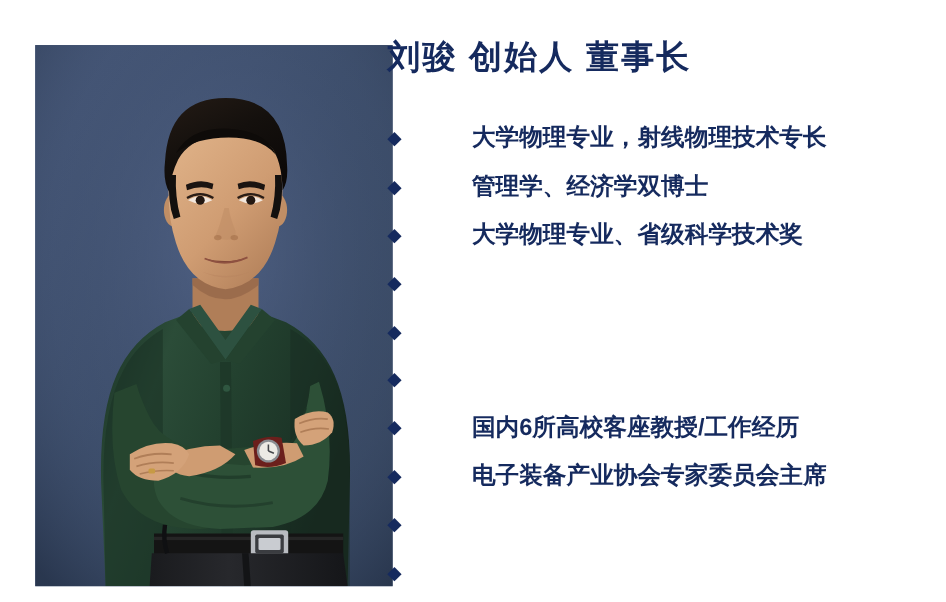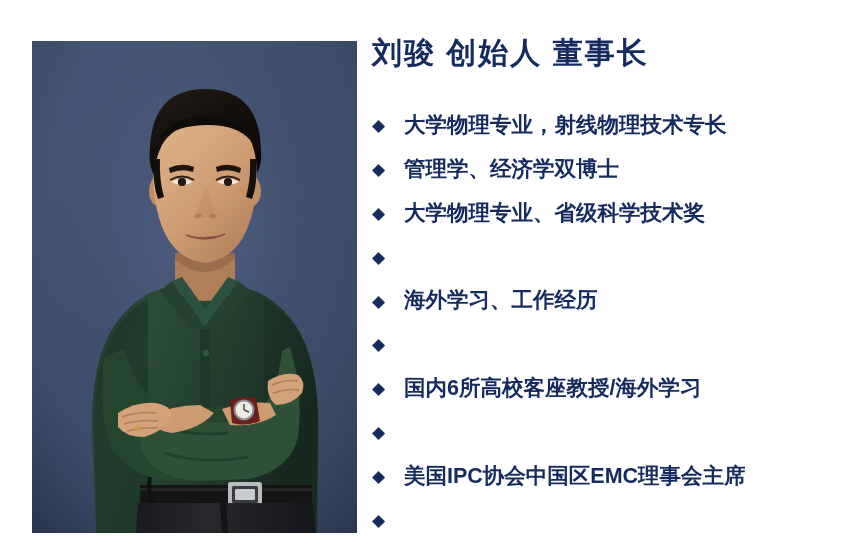--- a/index.html
+++ b/index.html
@@ -26,21 +26,21 @@
     width: 325px;
     height: 492px;
     overflow: hidden;
     background: #3f5070;
   }
   #photo svg { display: block; width: 100%; height: 100%; }
 
   
   #text-col {
     position: absolute;
-    left: 372px;
+    left: 352px;
     top: 0;
     width: 470px;
     height: 547px;
   }
   #title {
     position: absolute;
     left: 0px;
     top: 38px;
     font-size: 30px;
     font-weight: bold;
@@ -72,20 +72,21 @@
     color: #152a5e;
     line-height: 1;
   }
   .bullet-text {
     flex: 0 0 auto;
     font-size: 21.5px;
     font-weight: bold;
     color: #152a5e;
     line-height: 1;
     letter-spacing: 0px;
+    margin-left: 45px;
   }
 </style>
 </head>
 <body>
 
 <div id="page">
 
   <div id="photo">
     <svg viewBox="0 0 325 492" preserveAspectRatio="xMidYMid slice">
       <defs>
@@ -241,35 +242,34 @@
       </li>
       <li>
         <span class="bullet-mark">◆</span>
         <span class="bullet-text">大学物理专业、省级科学技术奖</span>
       </li>
       <li>
         <span class="bullet-mark">◆</span>
       </li>
       <li>
         <span class="bullet-mark">◆</span>
-        <span class="bullet-text">海外学习、工作经历</span>
-      </li>
-      <li>
-        <span class="bullet-mark">◆</span>
-      </li>
-      <li>
-        <span class="bullet-mark">◆</span>
-        <span class="bullet-text">国内6所高校客座教授/海外学习</span>
-      </li>
-      <li>
-        <span class="bullet-mark">◆</span>
-      </li>
-      <li>
-        <span class="bullet-mark">◆</span>
-        <span class="bullet-text">美国IPC协会中国区EMC理事会主席</span>
+      </li>
+      <li>
+        <span class="bullet-mark">◆</span>
+      </li>
+      <li>
+        <span class="bullet-mark">◆</span>
+        <span class="bullet-text">国内6所高校客座教授/工作经历</span>
+      </li>
+      <li>
+        <span class="bullet-mark">◆</span>
+        <span class="bullet-text">电子装备产业协会专家委员会主席</span>
+      </li>
+      <li>
+        <span class="bullet-mark">◆</span>
       </li>
       <li>
         <span class="bullet-mark">◆</span>
       </li>
     </ul>
 
   </div>
 </div>
 
 </body></html>

